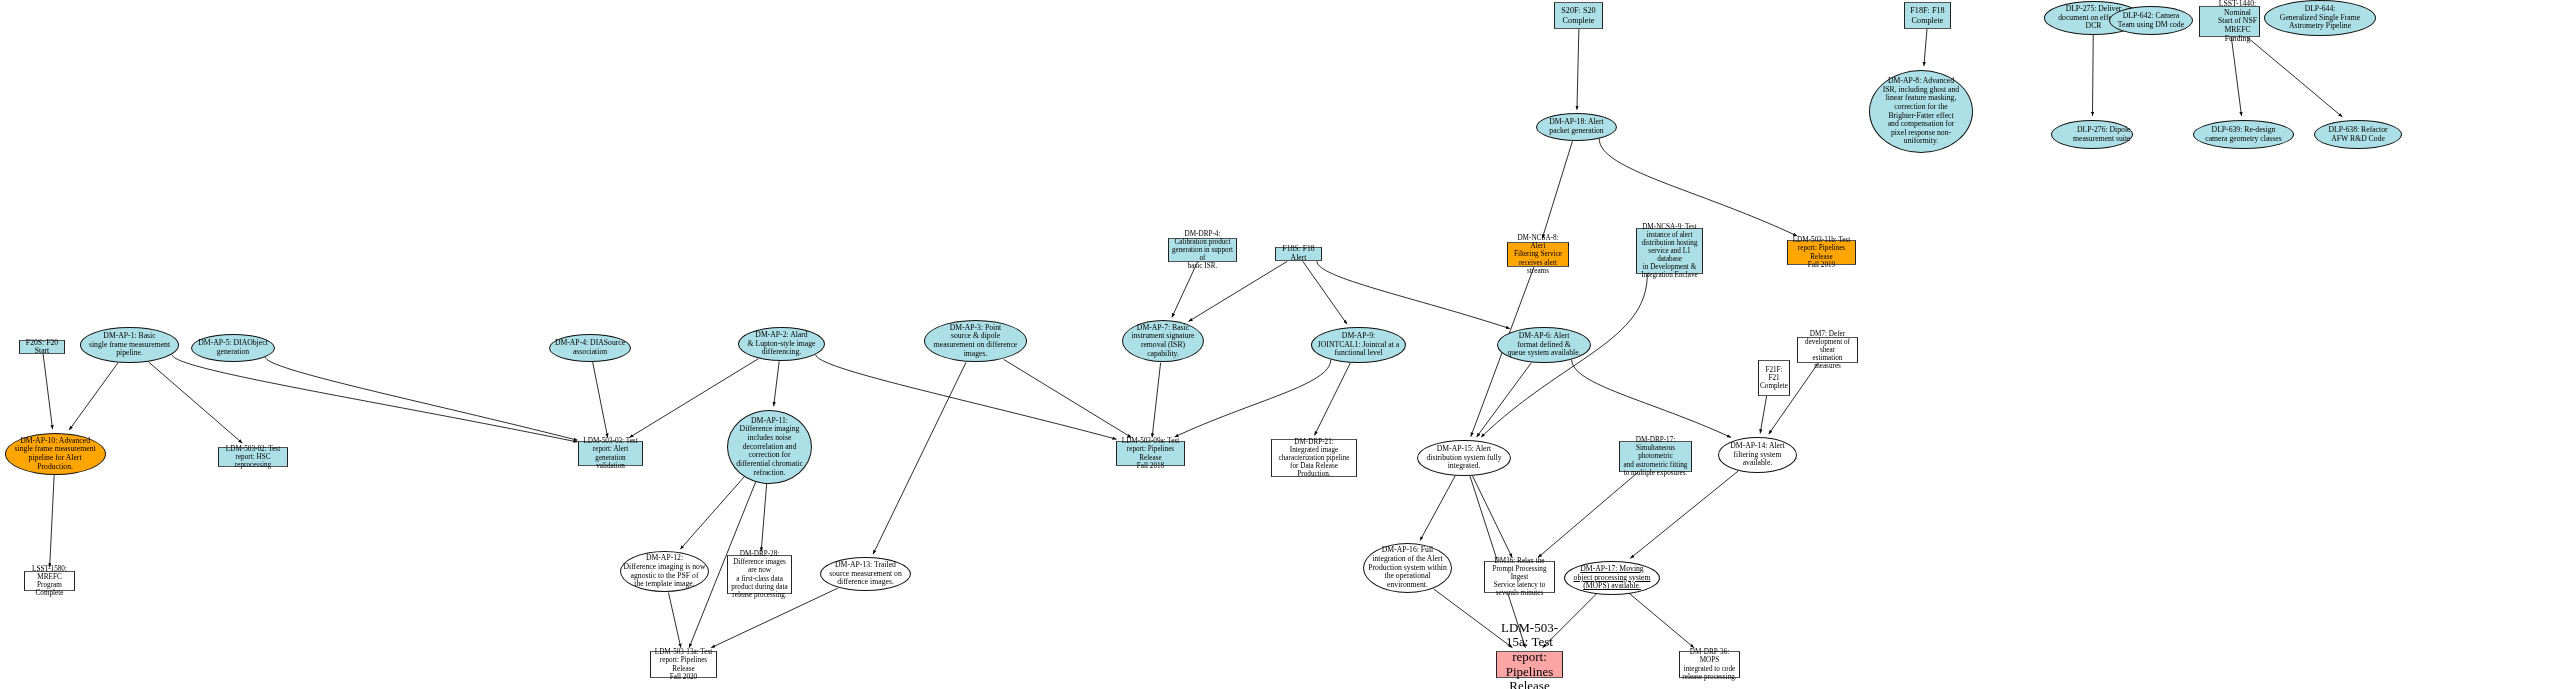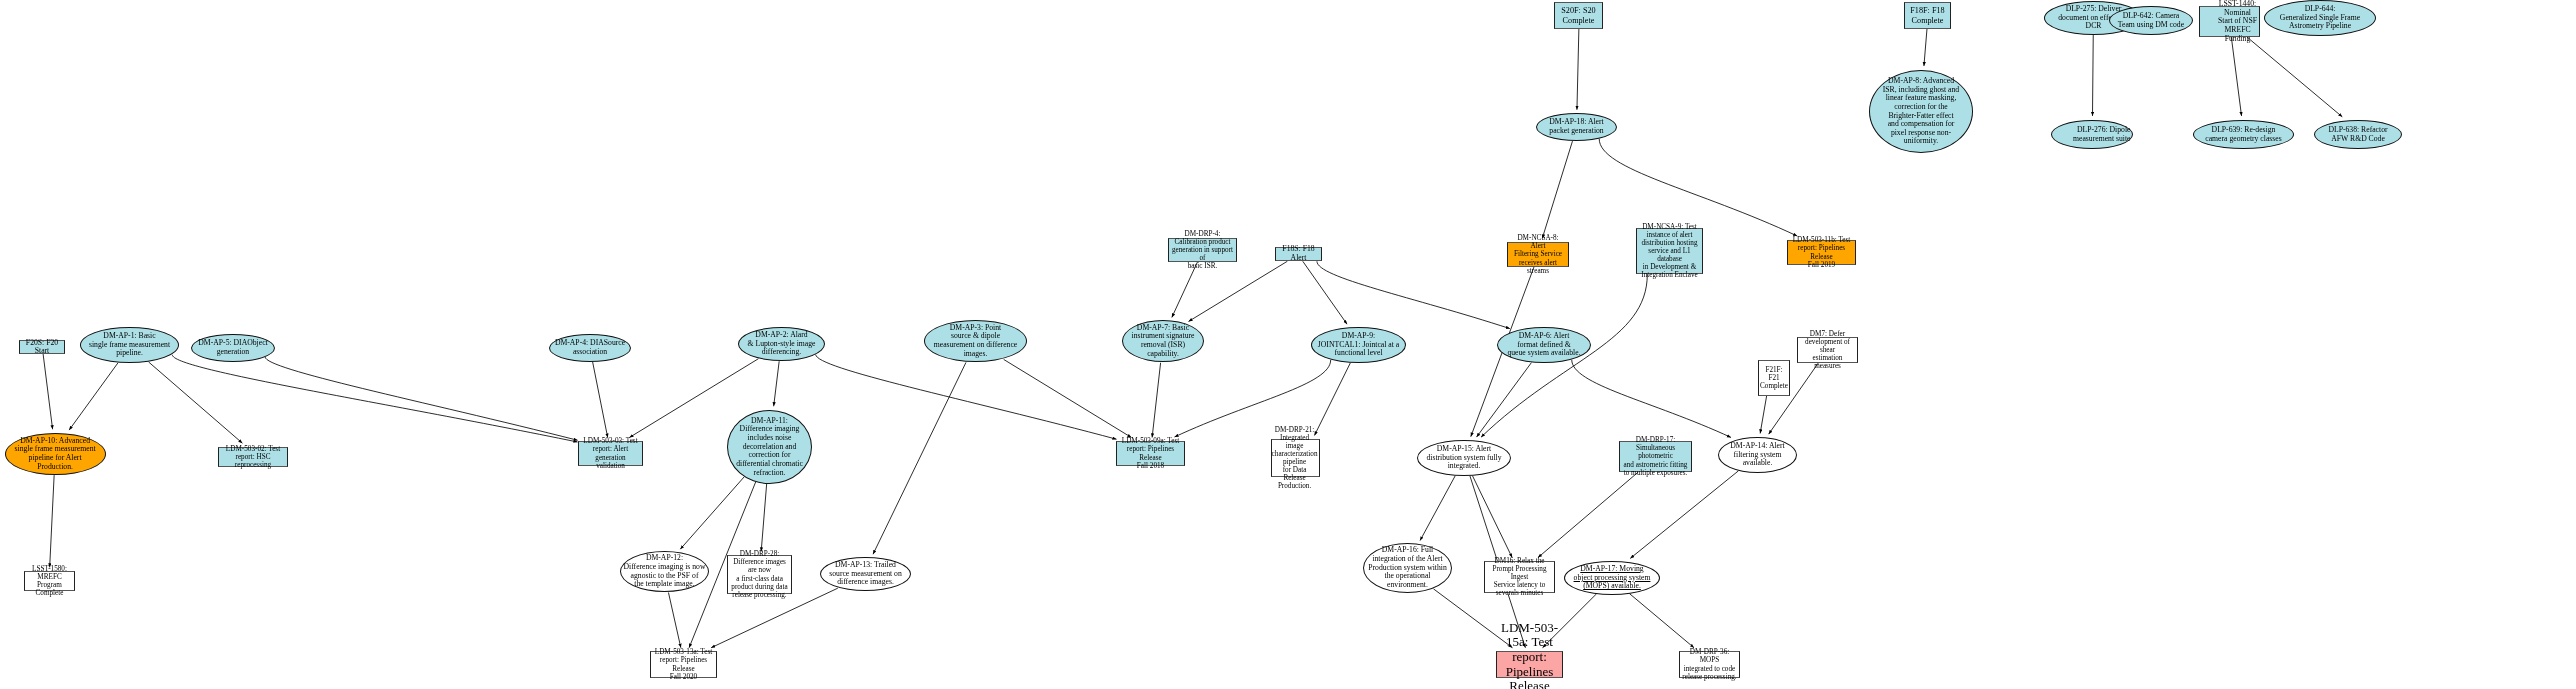--- a/index.html
+++ b/index.html
@@ -266,21 +266,21 @@
 decorrelation and
 correction for
 differential chromatic
 refraction.</span>
       </div>
       <div class="node box shadow" style="left: 1116px; top: 441px; width: 69px; height: 25px; background: rgb(173, 224, 230); font-size: 7.2px;">
         <span class="lbl">LDM-503-09a: Test
 report: Pipelines Release
 Fall 2018</span>
       </div>
-      <div class="node box shadow" style="left: 1271px; top: 439px; width: 49px; height: 38px; background: rgb(255, 255, 255); font-size: 7.2px; justify-content: flex-end;">
+      <div class="node box shadow" style="left: 1271px; top: 439px; width: 86px; height: 38px; background: rgb(255, 255, 255); font-size: 7.2px; justify-content: flex-end;">
         <span class="lbl">DM-DRP-21:
 Integrated image
 characterization pipeline
 for Data Release
 Production.</span>
       </div>
       <div class="node ell" style="left: 1417px; top: 440px; width: 94px; height: 36px; background: rgb(255, 255, 255); font-size: 7.7px;">
         <span class="lbl">DM-AP-15: Alert
 distribution system fully
 integrated.</span>

